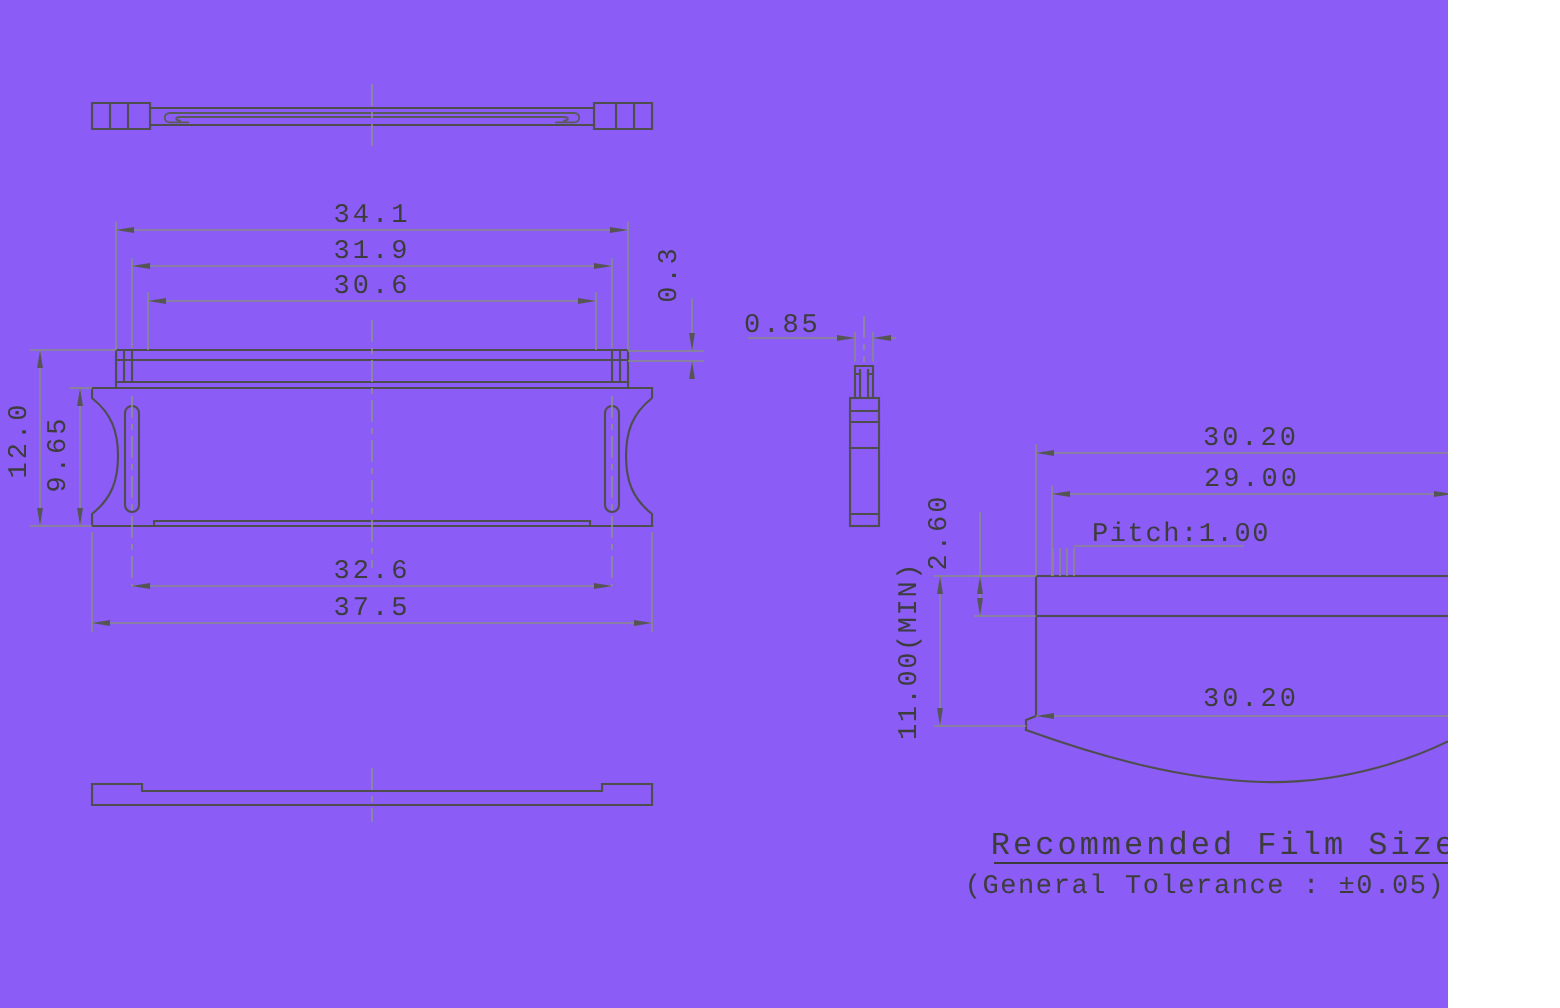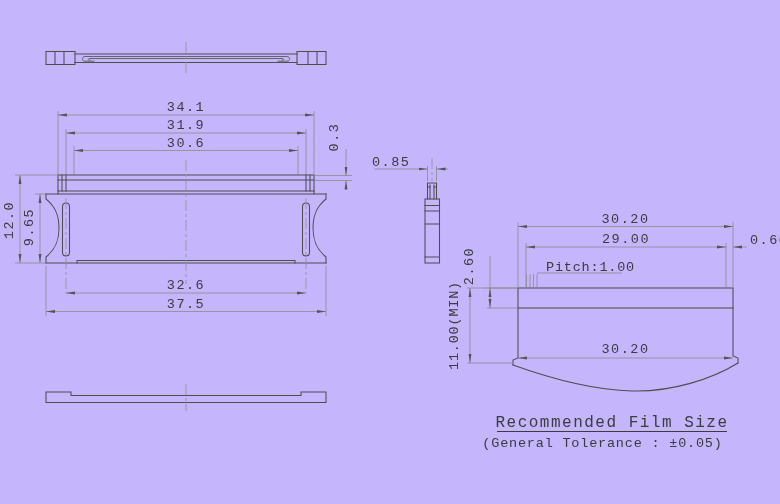--- a/index.html
+++ b/index.html
@@ -1,16 +1,16 @@
 <!DOCTYPE html>
 <html><head>
 <meta charset="utf-8">
 <style>
   html,body{margin:0;padding:0;background:#ffffff;}
-  .page{position:relative;width:780px;height:504px;background:#c4b5fd;overflow:hidden;}
+  .page{position:relative;width:724px;height:504px;background:#8b5cf6;overflow:hidden;}
   svg{display:block;}
   .o{stroke:#4e4e4e;stroke-width:1.05;fill:none;stroke-linecap:square;}
   .o2{stroke:#5a5a5a;stroke-width:0.9;fill:none;stroke-linecap:square;}
   .d{stroke:#8a8a8a;stroke-width:0.8;fill:none;}
   .c{stroke:#8f8f8f;stroke-width:0.8;fill:none;stroke-dasharray:11 3 3 3;}
   text{fill:#3c3c3c;font-family:"Liberation Mono","DejaVu Sans Mono",monospace;}
   .t{font-size:13.5px;letter-spacing:1.5px;}
   .tt{font-size:16px;letter-spacing:1.5px;}
   .ts{font-size:13.5px;letter-spacing:0.8px;}
   .mid{text-anchor:middle;}

